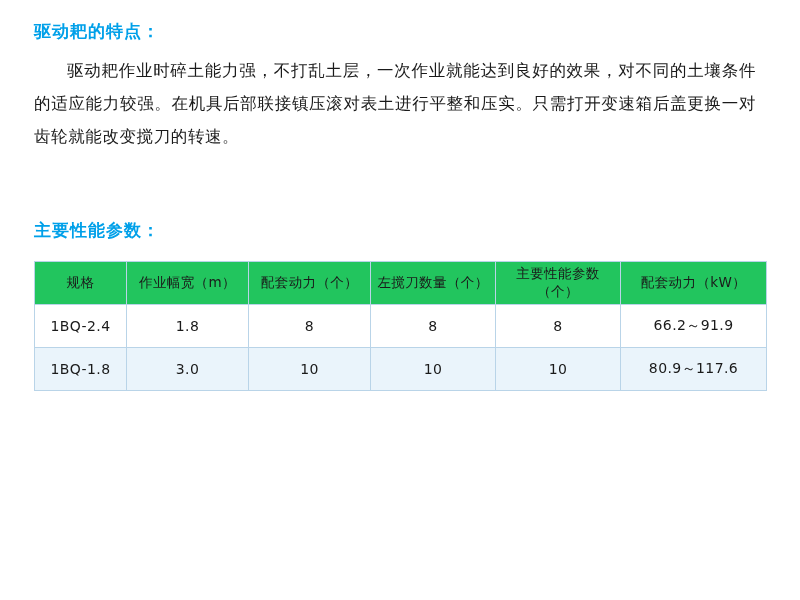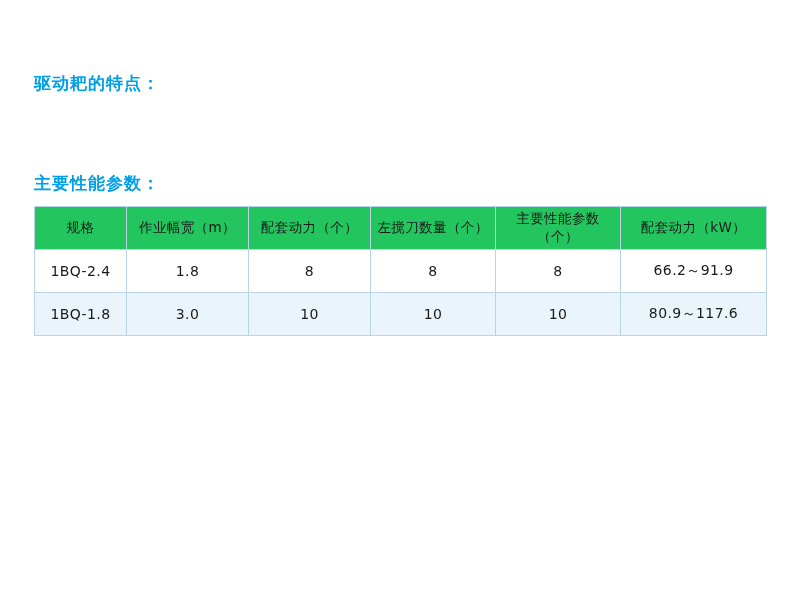--- a/index.html
+++ b/index.html
@@ -12,21 +12,21 @@
     background: #ffffff;
     font-family: "DejaVu Sans", "Liberation Sans", sans-serif;
     color: #1a1a1a;
     overflow: hidden;
   }
   .page {
     position: relative;
     width: 800px;
     height: 600px;
     box-sizing: border-box;
-    padding: 72px 34px 0 34px;
+    padding: 20px 34px 0 34px;
   }
   .section-heading {
     color: #00a0e9;
     font-size: 17px;
     font-weight: bold;
     letter-spacing: 1px;
     margin: 0 0 10px 0;
     line-height: 1.4;
   }
   .body-paragraph {
@@ -37,21 +37,21 @@
     margin: 0;
     text-align: justify;
     letter-spacing: 0.6px;
     padding-right: 10px;
   }
   .spacer-one {
     height: 66px;
   }
   .heading-two {
     margin-top: 0;
-    margin-bottom: 10px;
+    margin-bottom: 18px;
   }
   table.spec-table {
     border-collapse: collapse;
     width: 732px;
     table-layout: fixed;
     font-size: 14px;
   }
   table.spec-table th,
   table.spec-table td {
     border: 1px solid #b9d4e8;
@@ -80,20 +80,21 @@
   col.c4 { width: 125px; }
   col.c5 { width: 146px; }
 </style>
 </head>
 <body>
 
 <div class="page">
 
   <h2 class="section-heading">驱动耙的特点：</h2>
 
+  <p class="body-paragraph">驱动耙作业时碎土能力强，不打乱土层，一次作业就能达到良好的效果，对不同的土壤条件的适应能力较强。在机具后部联接镇压滚对表土进行平整和压实。只需打开变速箱后盖更换一对齿轮就能改变搅刀的转速。</p>
 
   <div class="spacer-one"></div>
 
   <h2 class="section-heading heading-two">主要性能参数：</h2>
 
   <table class="spec-table">
     <colgroup>
       <col class="c0">
         <col class="c1">
         <col class="c2">

